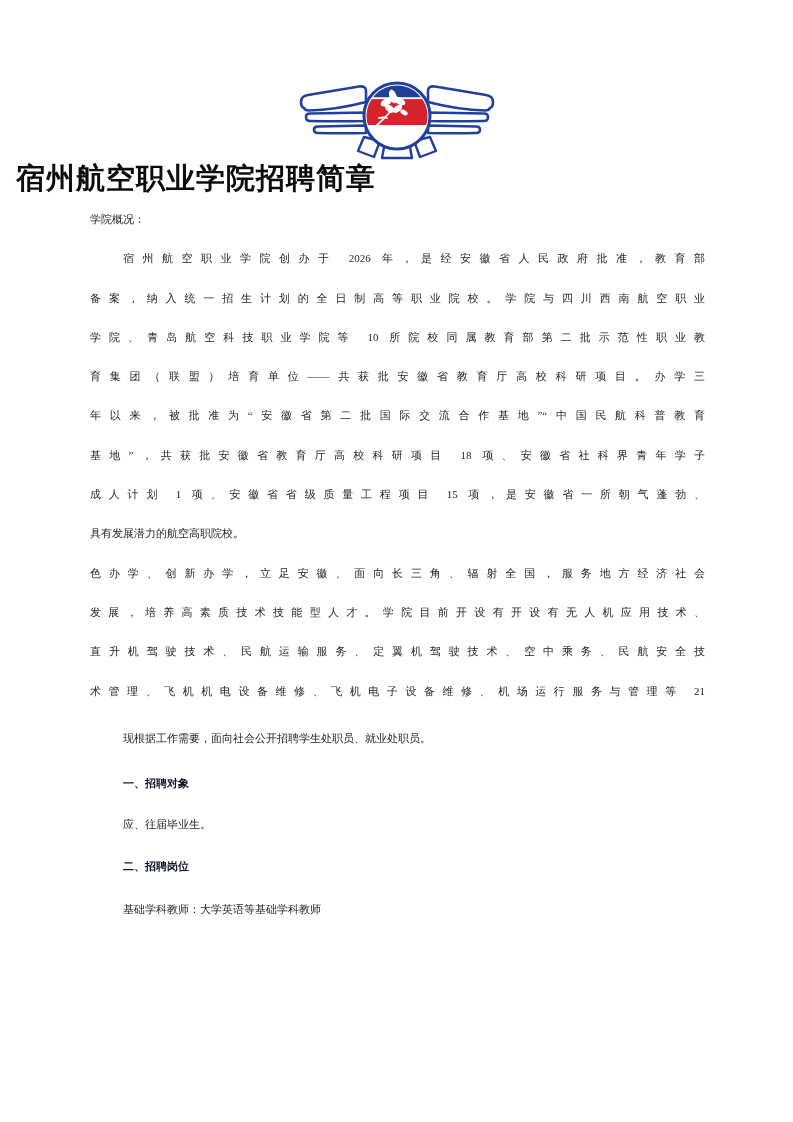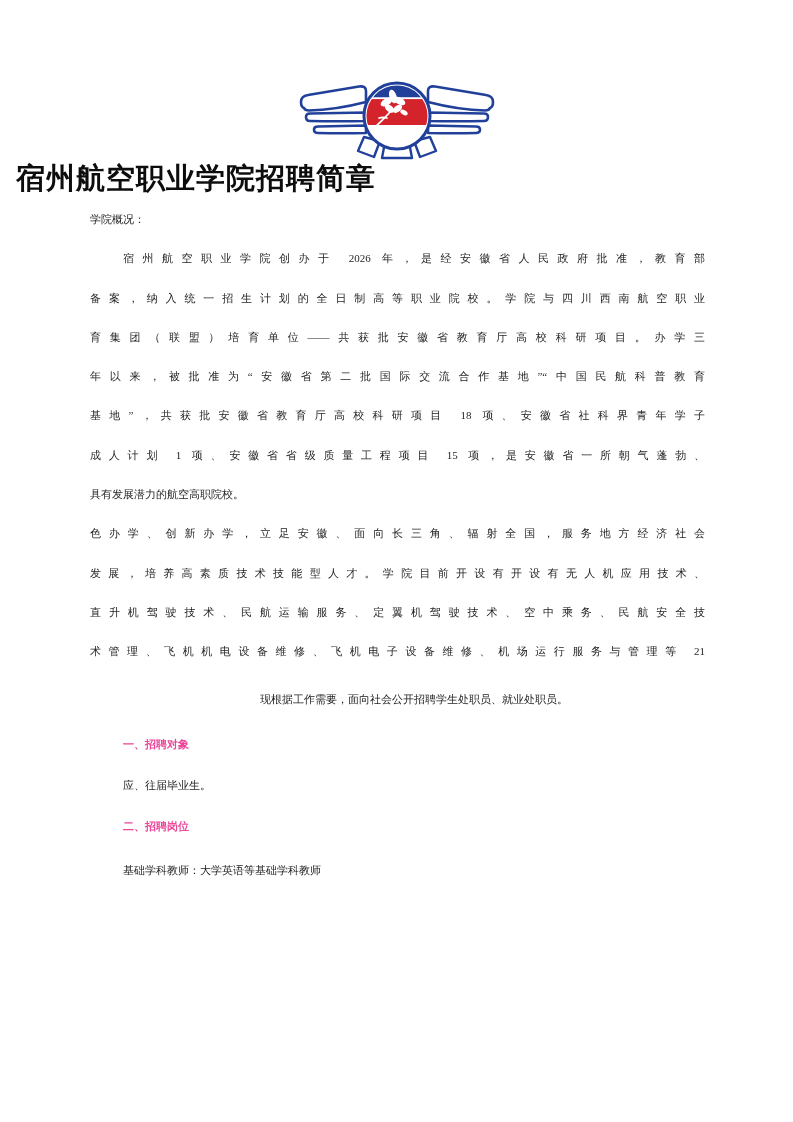--- a/index.html
+++ b/index.html
@@ -39,23 +39,23 @@
   .just {
     white-space:normal;
     text-align:justify;
     text-align-last:justify;
     text-justify:distribute;
   }
   .ind { text-indent:33px; }
   .hd {
     font-family:"Liberation Sans","DejaVu Sans",sans-serif;
     font-weight:700;
-    color:#ec4899;
+    color:#0f172a;
   }
-  .mt8 { margin-top:8px;text-align:center; }
+  .mt8 { margin-top:8px; }
   .mt6 { margin-top:6px; }
   .mt4 { margin-top:4px; }
   .mt2 { margin-top:2px; }
 </style>
 </head>
 <body>
 
 <div class="page">
 
   <div class="logo-wrap">
@@ -106,20 +106,21 @@
       </g>
     </svg>
   </div>
 
   <div class="doc-title">宿州航空职业学院招聘简章</div>
 
   <div class="content">
     <div class="ln">学院概况：</div>
     <div class="ln just ind">宿州航空职业学院创办于 2026 年，是经安徽省人民政府批准，教育部</div>
     <div class="ln just">备案，纳入统一招生计划的全日制高等职业院校。学院与四川西南航空职业</div>
+    <div class="ln just">学院、青岛航空科技职业学院等 10 所院校同属教育部第二批示范性职业教</div>
     <div class="ln just">育集团（联盟）培育单位——共获批安徽省教育厅高校科研项目。办学三</div>
     <div class="ln just">年以来，被批准为“安徽省第二批国际交流合作基地”“中国民航科普教育</div>
     <div class="ln just">基地”，共获批安徽省教育厅高校科研项目 18 项、安徽省社科界青年学子</div>
     <div class="ln just">成人计划 1 项、安徽省省级质量工程项目 15 项，是安徽省一所朝气蓬勃、</div>
     <div class="ln">具有发展潜力的航空高职院校。</div>
     <div class="ln just">色办学、创新办学，立足安徽、面向长三角、辐射全国，服务地方经济社会</div>
     <div class="ln just">发展，培养高素质技术技能型人才。学院目前开设有开设有无人机应用技术、</div>
     <div class="ln just">直升机驾驶技术、民航运输服务、定翼机驾驶技术、空中乘务、民航安全技</div>
     <div class="ln just">术管理、飞机机电设备维修、飞机电子设备维修、机场运行服务与管理等 21</div>
     <div class="ln ind mt8">现根据工作需要，面向社会公开招聘学生处职员、就业处职员。</div>

